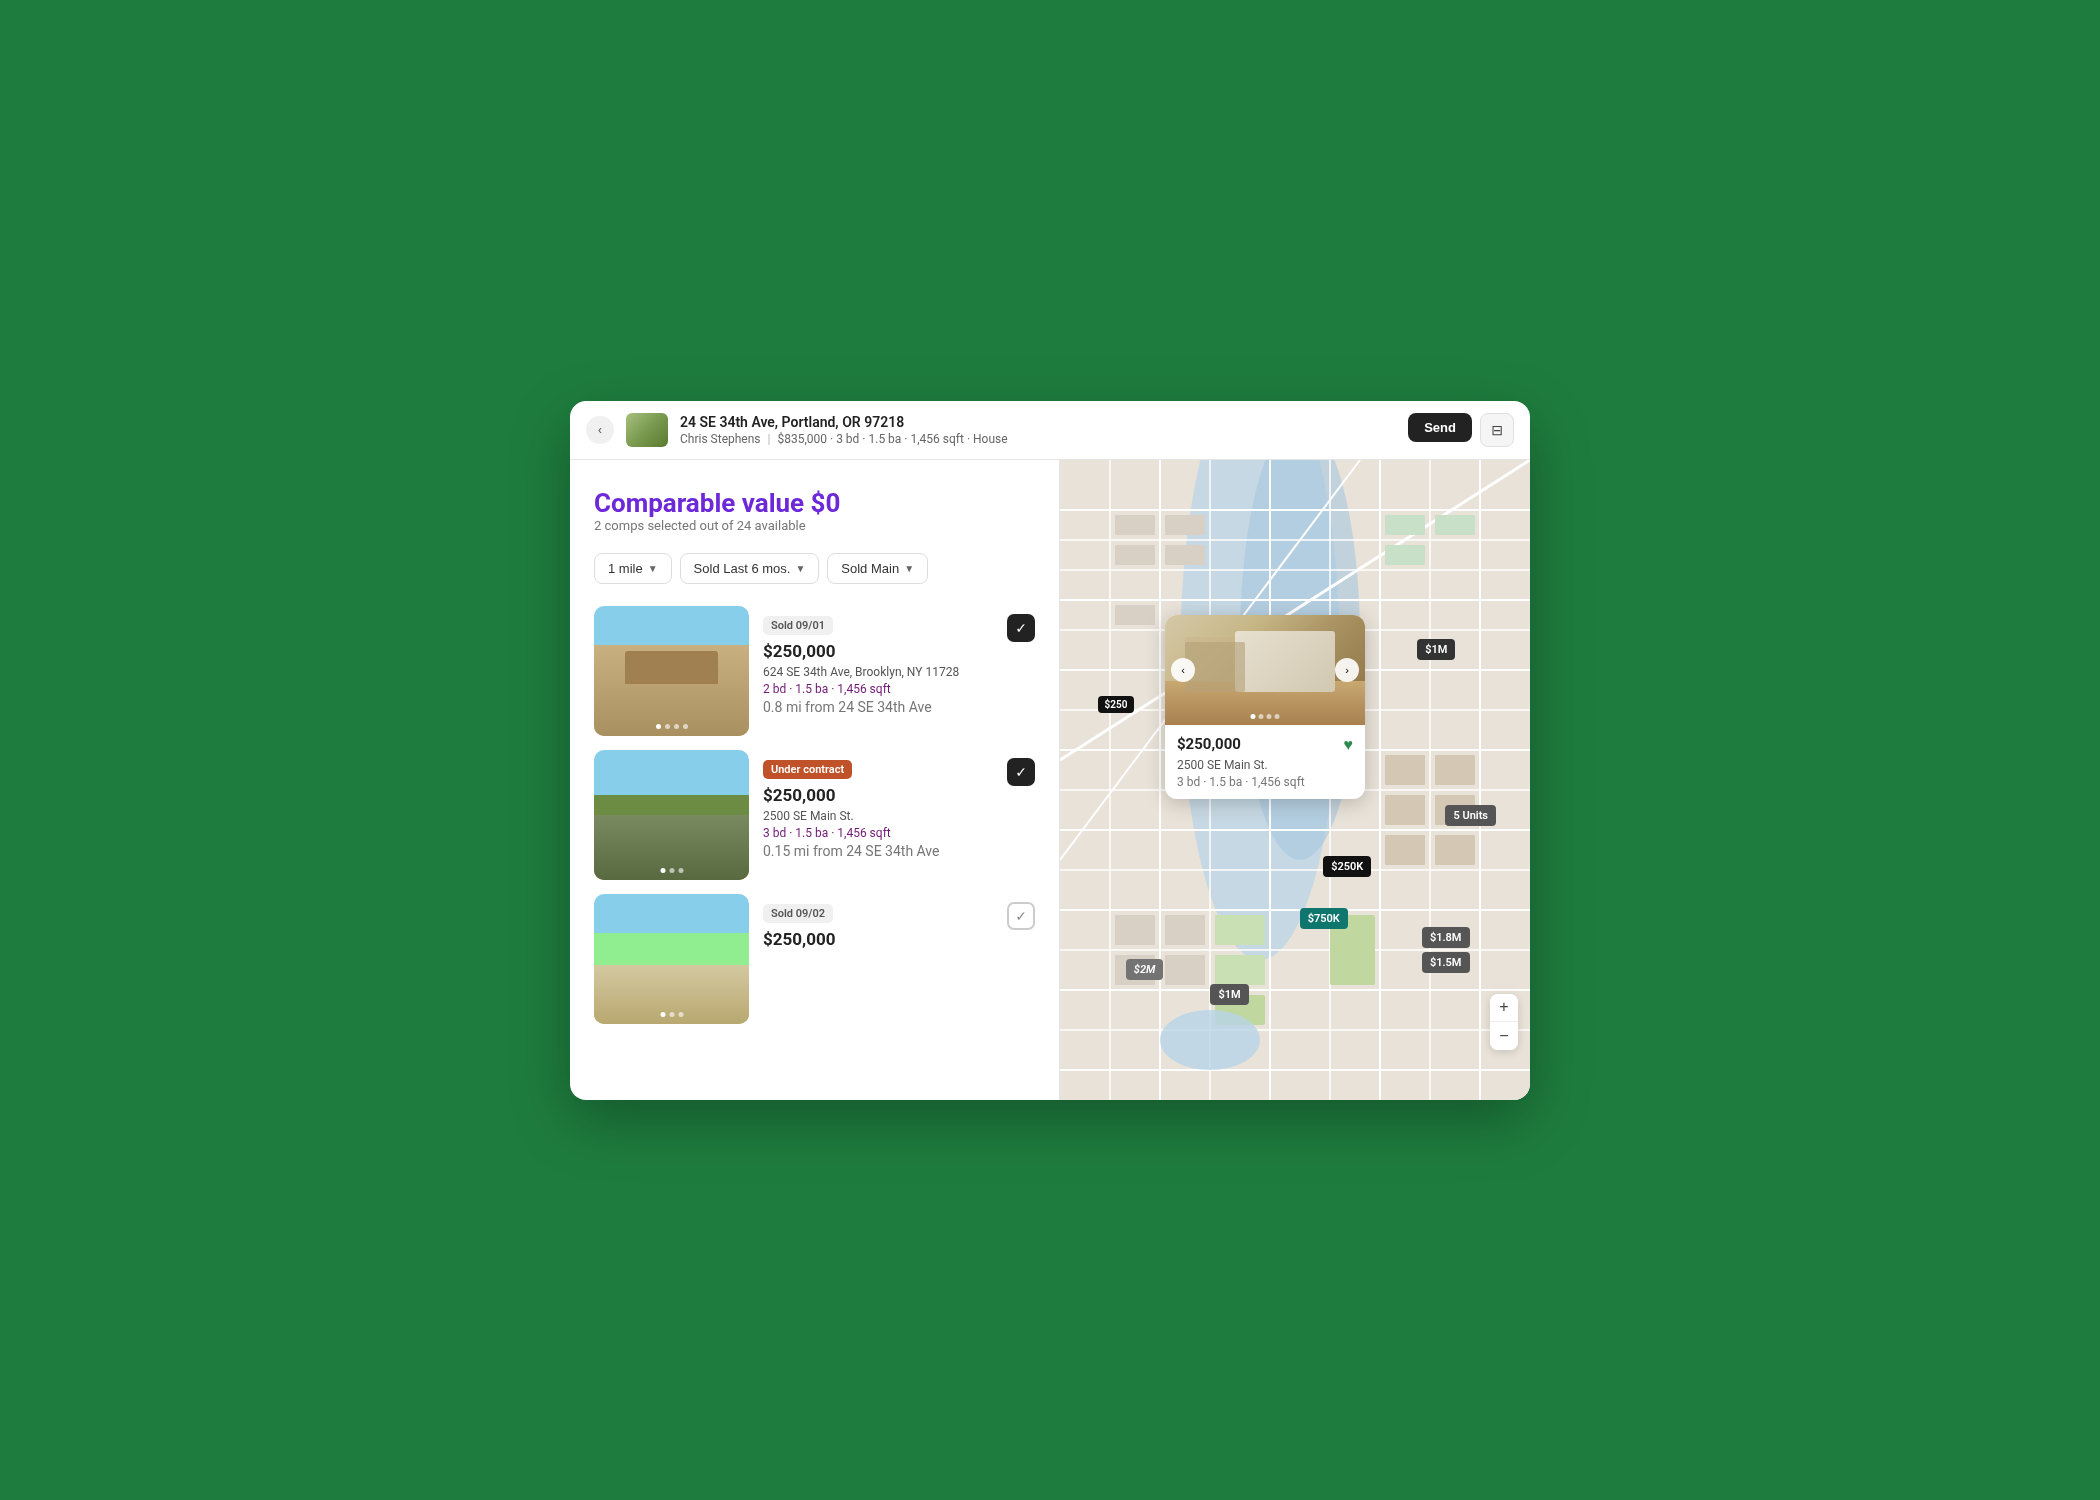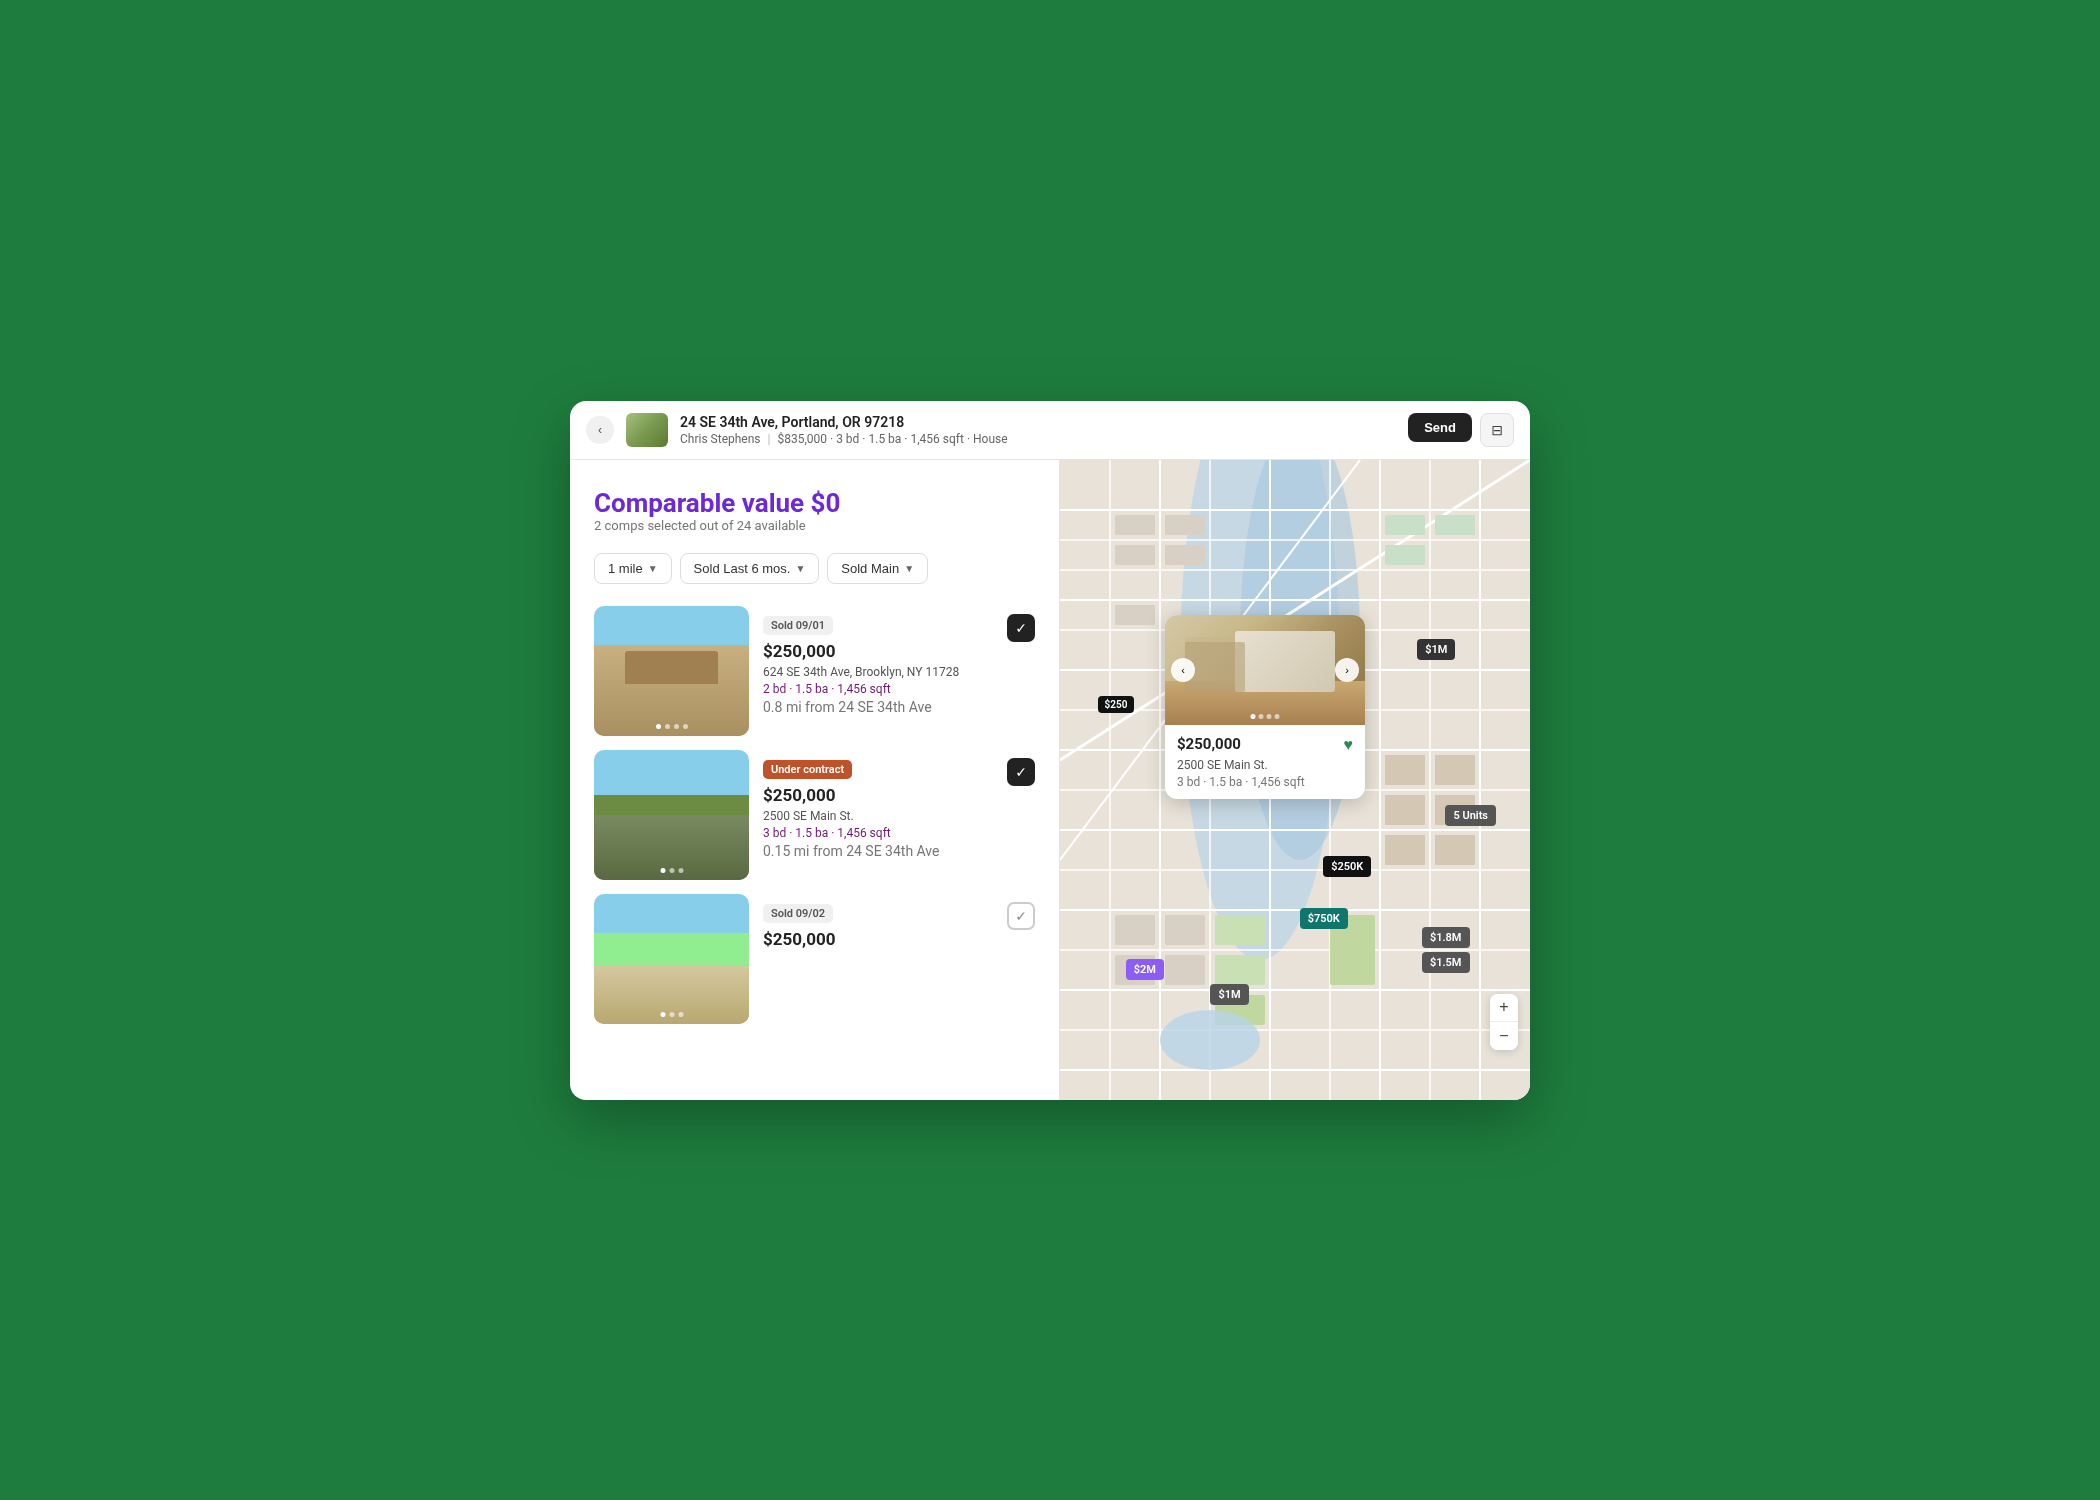--- a/index.html
+++ b/index.html
@@ -604,21 +604,21 @@
         <rect x="155" y="535" width="50" height="30" fill="#c0d8a0" rx="2"></rect>
 
         <ellipse cx="150" cy="580" rx="50" ry="30" fill="#b8d4e8" opacity="0.8"></ellipse>
       </svg>
 
       
       <div class="map-marker selected" style="top:37%;left:8%;font-size:10px;padding:3px 7px;">$250</div>
       <div class="map-marker" style="top:28%;left:76%;">$1M</div>
       <div class="map-marker selected" style="top:62%;left:56%;">$250K</div>
       <div class="map-marker" style="top:70%;left:51%;background:#0f766e;">$750K</div>
-      <div class="map-marker" style="top:78%;left:14%;background:#8b5cf6;">$2M</div>
+      <div class="map-marker" style="top:78%;left:14%;background:#737373;font-style:italic;">$2M</div>
       <div class="map-marker" style="top:82%;left:32%;background:#555;">$1M</div>
       <div class="map-marker" style="top:73%;left:77%;background:#555;">$1.8M</div>
       <div class="map-marker" style="top:77%;left:77%;background:#555;">$1.5M</div>
       <div class="map-marker" style="top:54%;left:82%;background:#555;">5 Units</div>
 
       
       <div class="map-popup">
         <div class="map-popup-img">
           <div class="popup-room-img">
 

